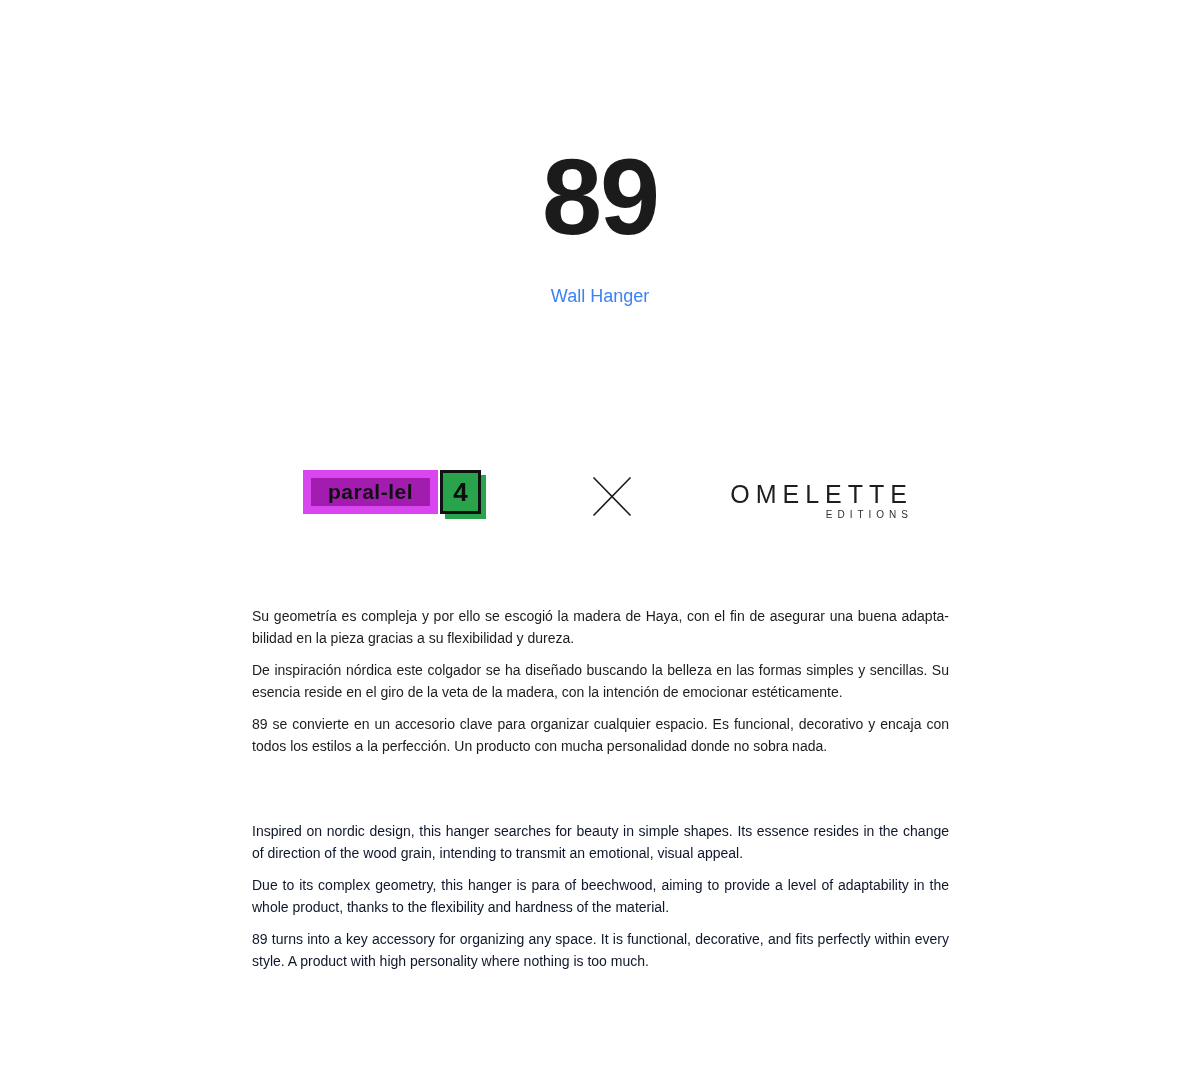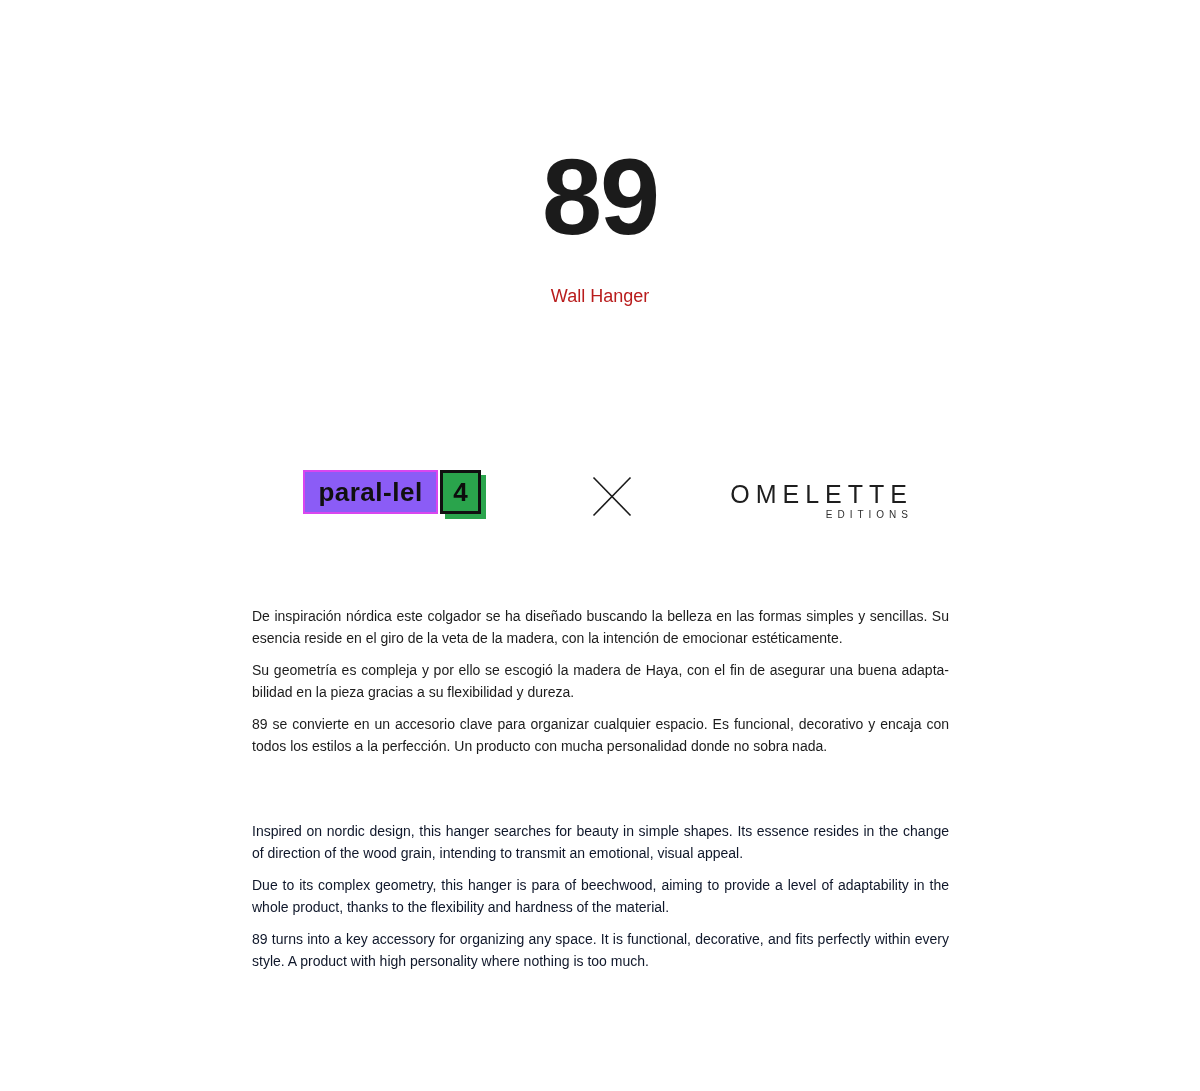--- a/index.html
+++ b/index.html
@@ -30,47 +30,47 @@
     color: #1b1b1b;
   }
   .subtitle-primary {
     top: 263px;
     font-size: 19px;
     color: #2f2f2f;
   }
   .subtitle-secondary {
     top: 286px;
     font-size: 18px;
-    color: #b91c1c;
+    color: #3b82f6;
   }
   .designers {
     top: 365px;
     font-size: 19px;
     font-weight: bold;
     color: #1c1c1c;
   }
 
   
   .parallel-logo {
     position: absolute;
     left: 303px;
     top: 470px;
     display: flex;
     align-items: flex-start;
   }
   .parallel-name-box {
     box-sizing: border-box;
     width: 135px;
     height: 44px;
-    border: 2px solid #d946ef;
-    background: #8b5cf6;
+    border: 8px solid #d946ef;
+    background: #a21caf;
     display: flex;
     align-items: center;
     justify-content: center;
-    font-size: 26px;
+    font-size: 21px;
     font-weight: bold;
     color: #101010;
     letter-spacing: 0.5px;
   }
   .parallel-num {
     position: relative;
     width: 41px;
     height: 44px;
     margin-left: 2px;
   }
@@ -172,22 +172,22 @@
       <line x1="38.5" y1="1.5" x2="1.5" y2="39.5" stroke="#1a1a1a" stroke-width="1.6"></line>
     </svg>
   </div>
 
   <div class="omelette-logo">
     <div class="omelette-wordmark">OMELETTE</div>
     <div class="omelette-editions">EDITIONS</div>
   </div>
 
   <div class="text-block desc-es">
+    <p>Su geometría es compleja y por ello se escogió la madera de Haya, con el fin de asegurar una buena adapta­bilidad en la pieza gracias a su flexibilidad y dureza.</p>
     <p>De inspiración nórdica este colgador se ha diseñado buscando la belleza en las formas simples y sencillas. Su esencia reside en el giro de la veta de la madera, con la intención de emocionar estéticamente.</p>
-    <p>Su geometría es compleja y por ello se escogió la madera de Haya, con el fin de asegurar una buena adapta­bilidad en la pieza gracias a su flexibilidad y dureza.</p>
     <p>89 se convierte en un accesorio clave para organizar cualquier espacio. Es funcional, decorativo y encaja con todos los estilos a la perfección. Un producto con mucha personalidad donde no sobra nada.</p>
   </div>
 
   <div class="text-block desc-en">
     <p>Inspired on nordic design, this hanger searches for beauty in simple shapes. Its essence resides in the change of direction of the wood grain, intending to transmit an emotional, visual appeal.</p>
     <p>Due to its complex geometry, this hanger is para of beechwood, aiming to provide a level of adaptability in the whole product, thanks to the flexibility and hardness of the material.</p>
     <p>89 turns into a key accessory for organizing any space. It is functional, decorative, and fits perfectly within every style. A product with high personality where nothing is too much.</p>
   </div>
 
 </div>

